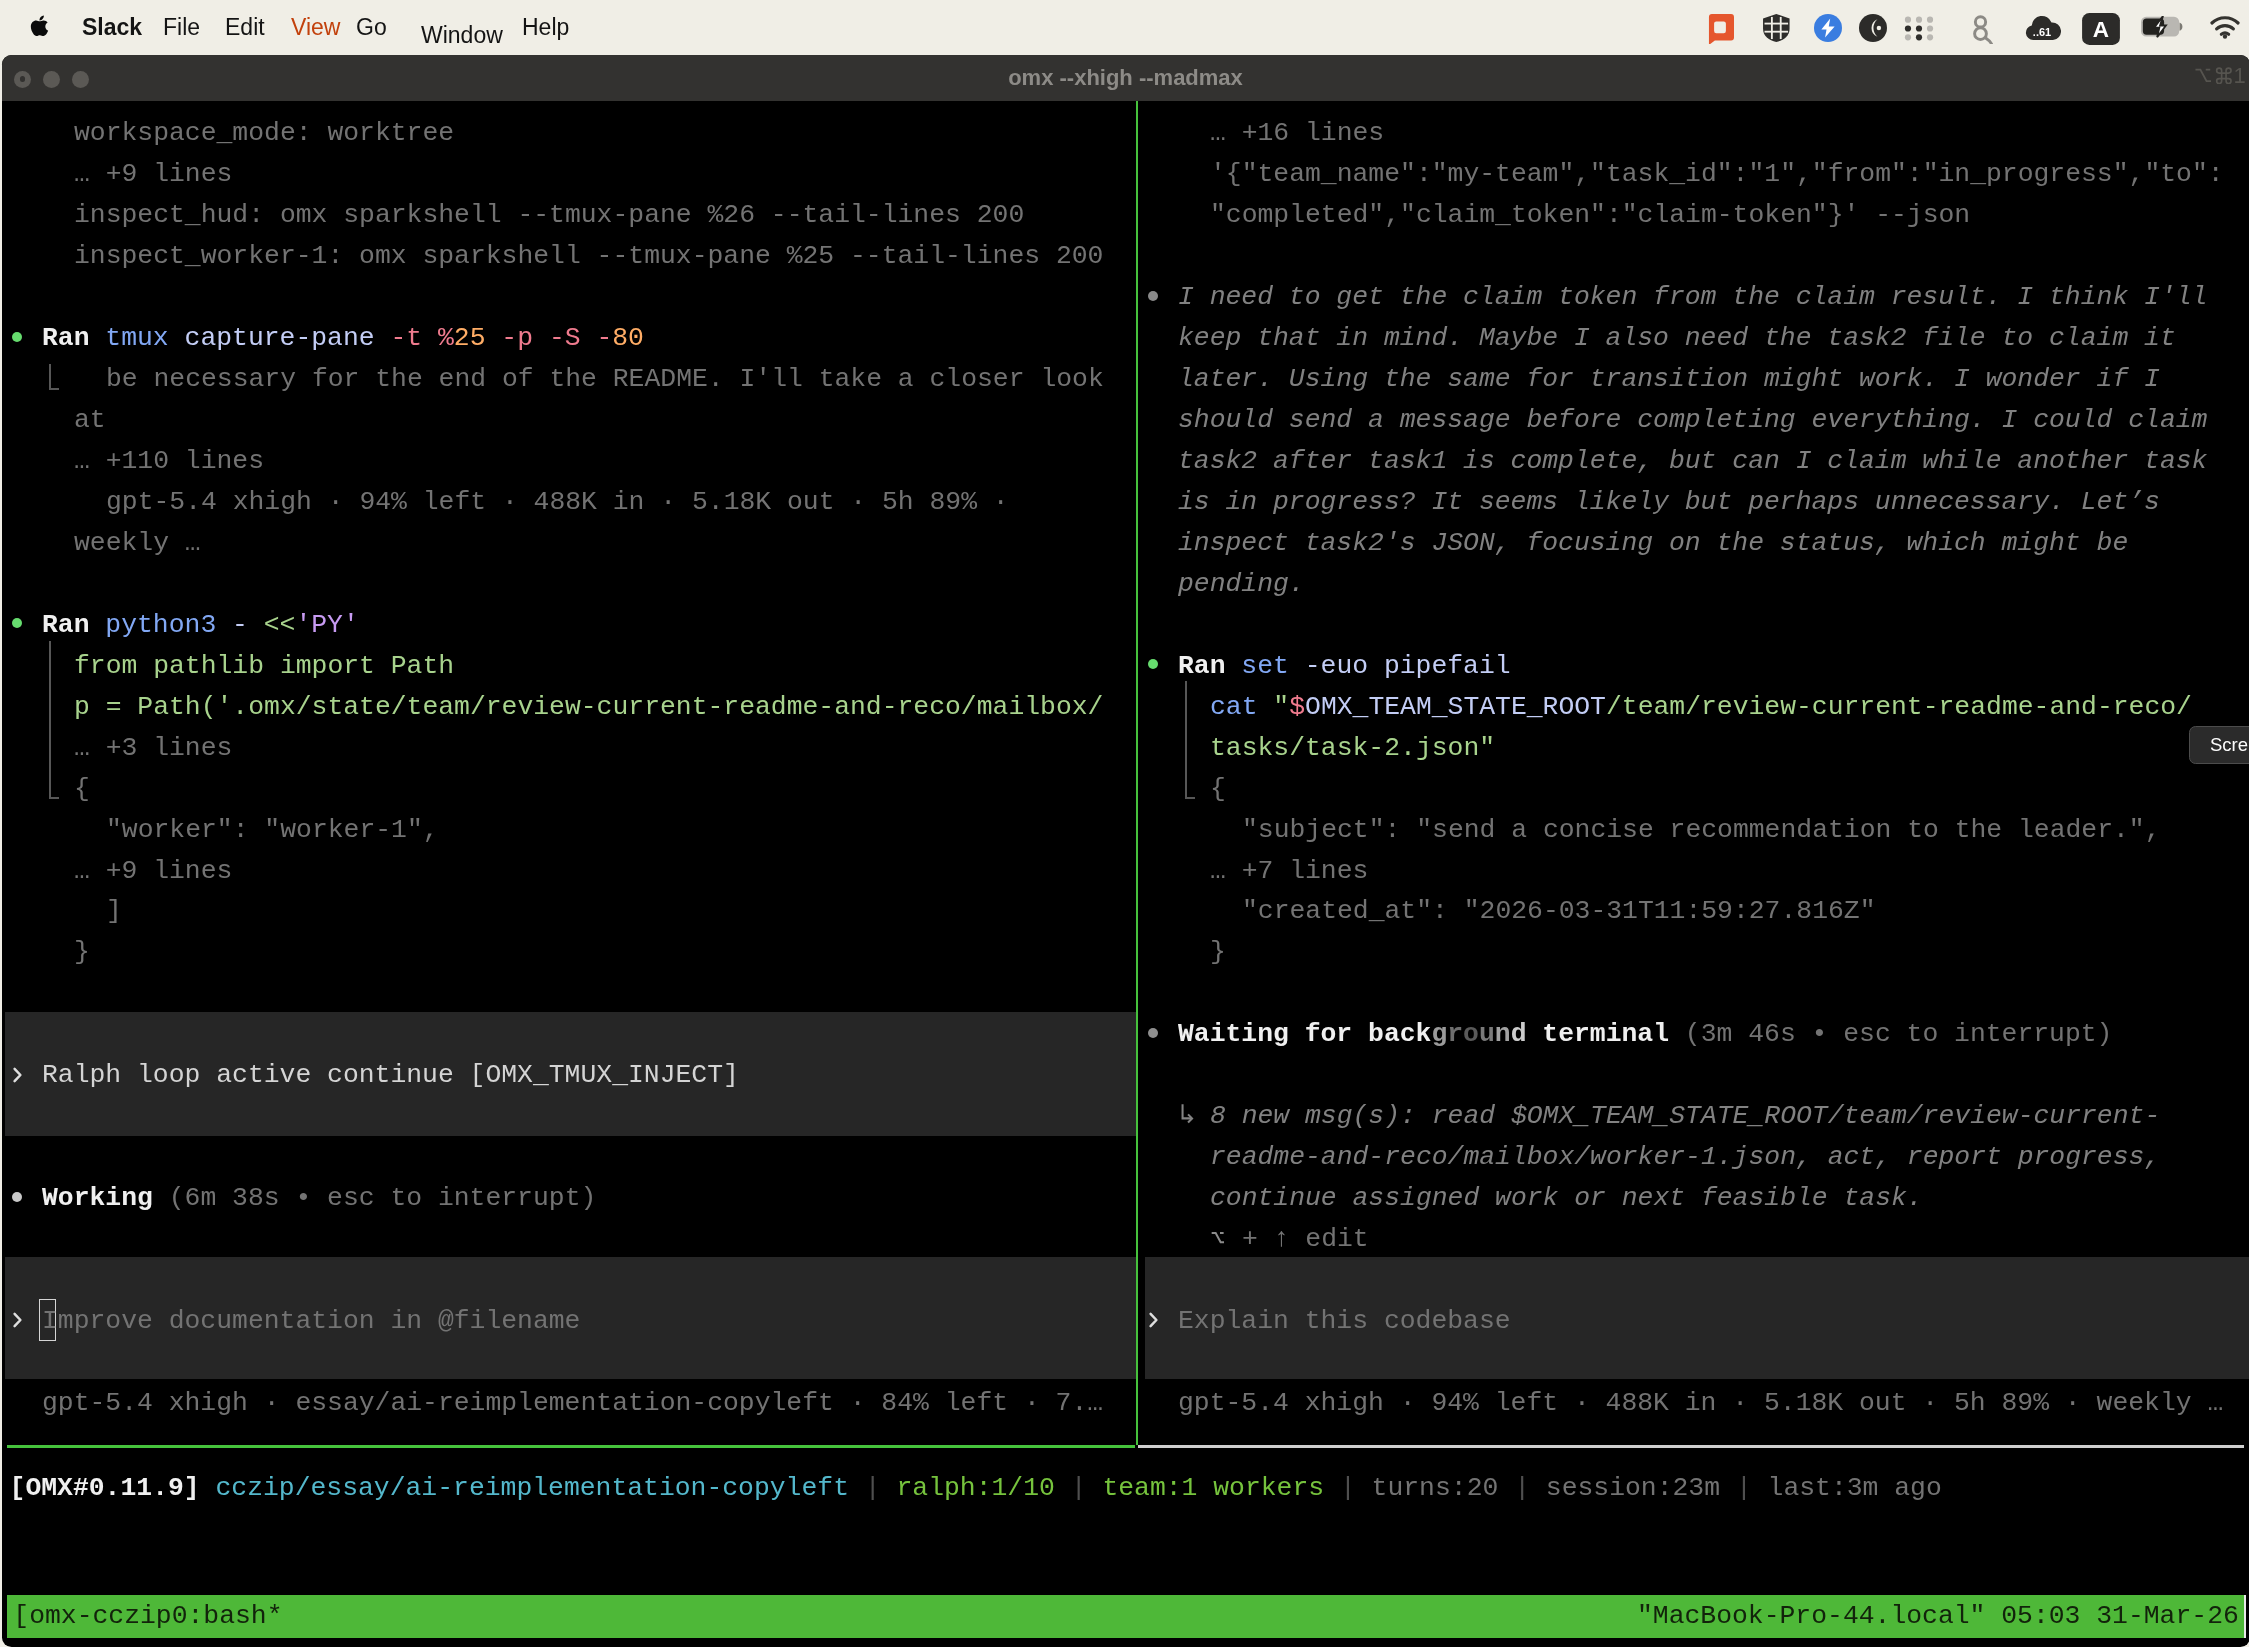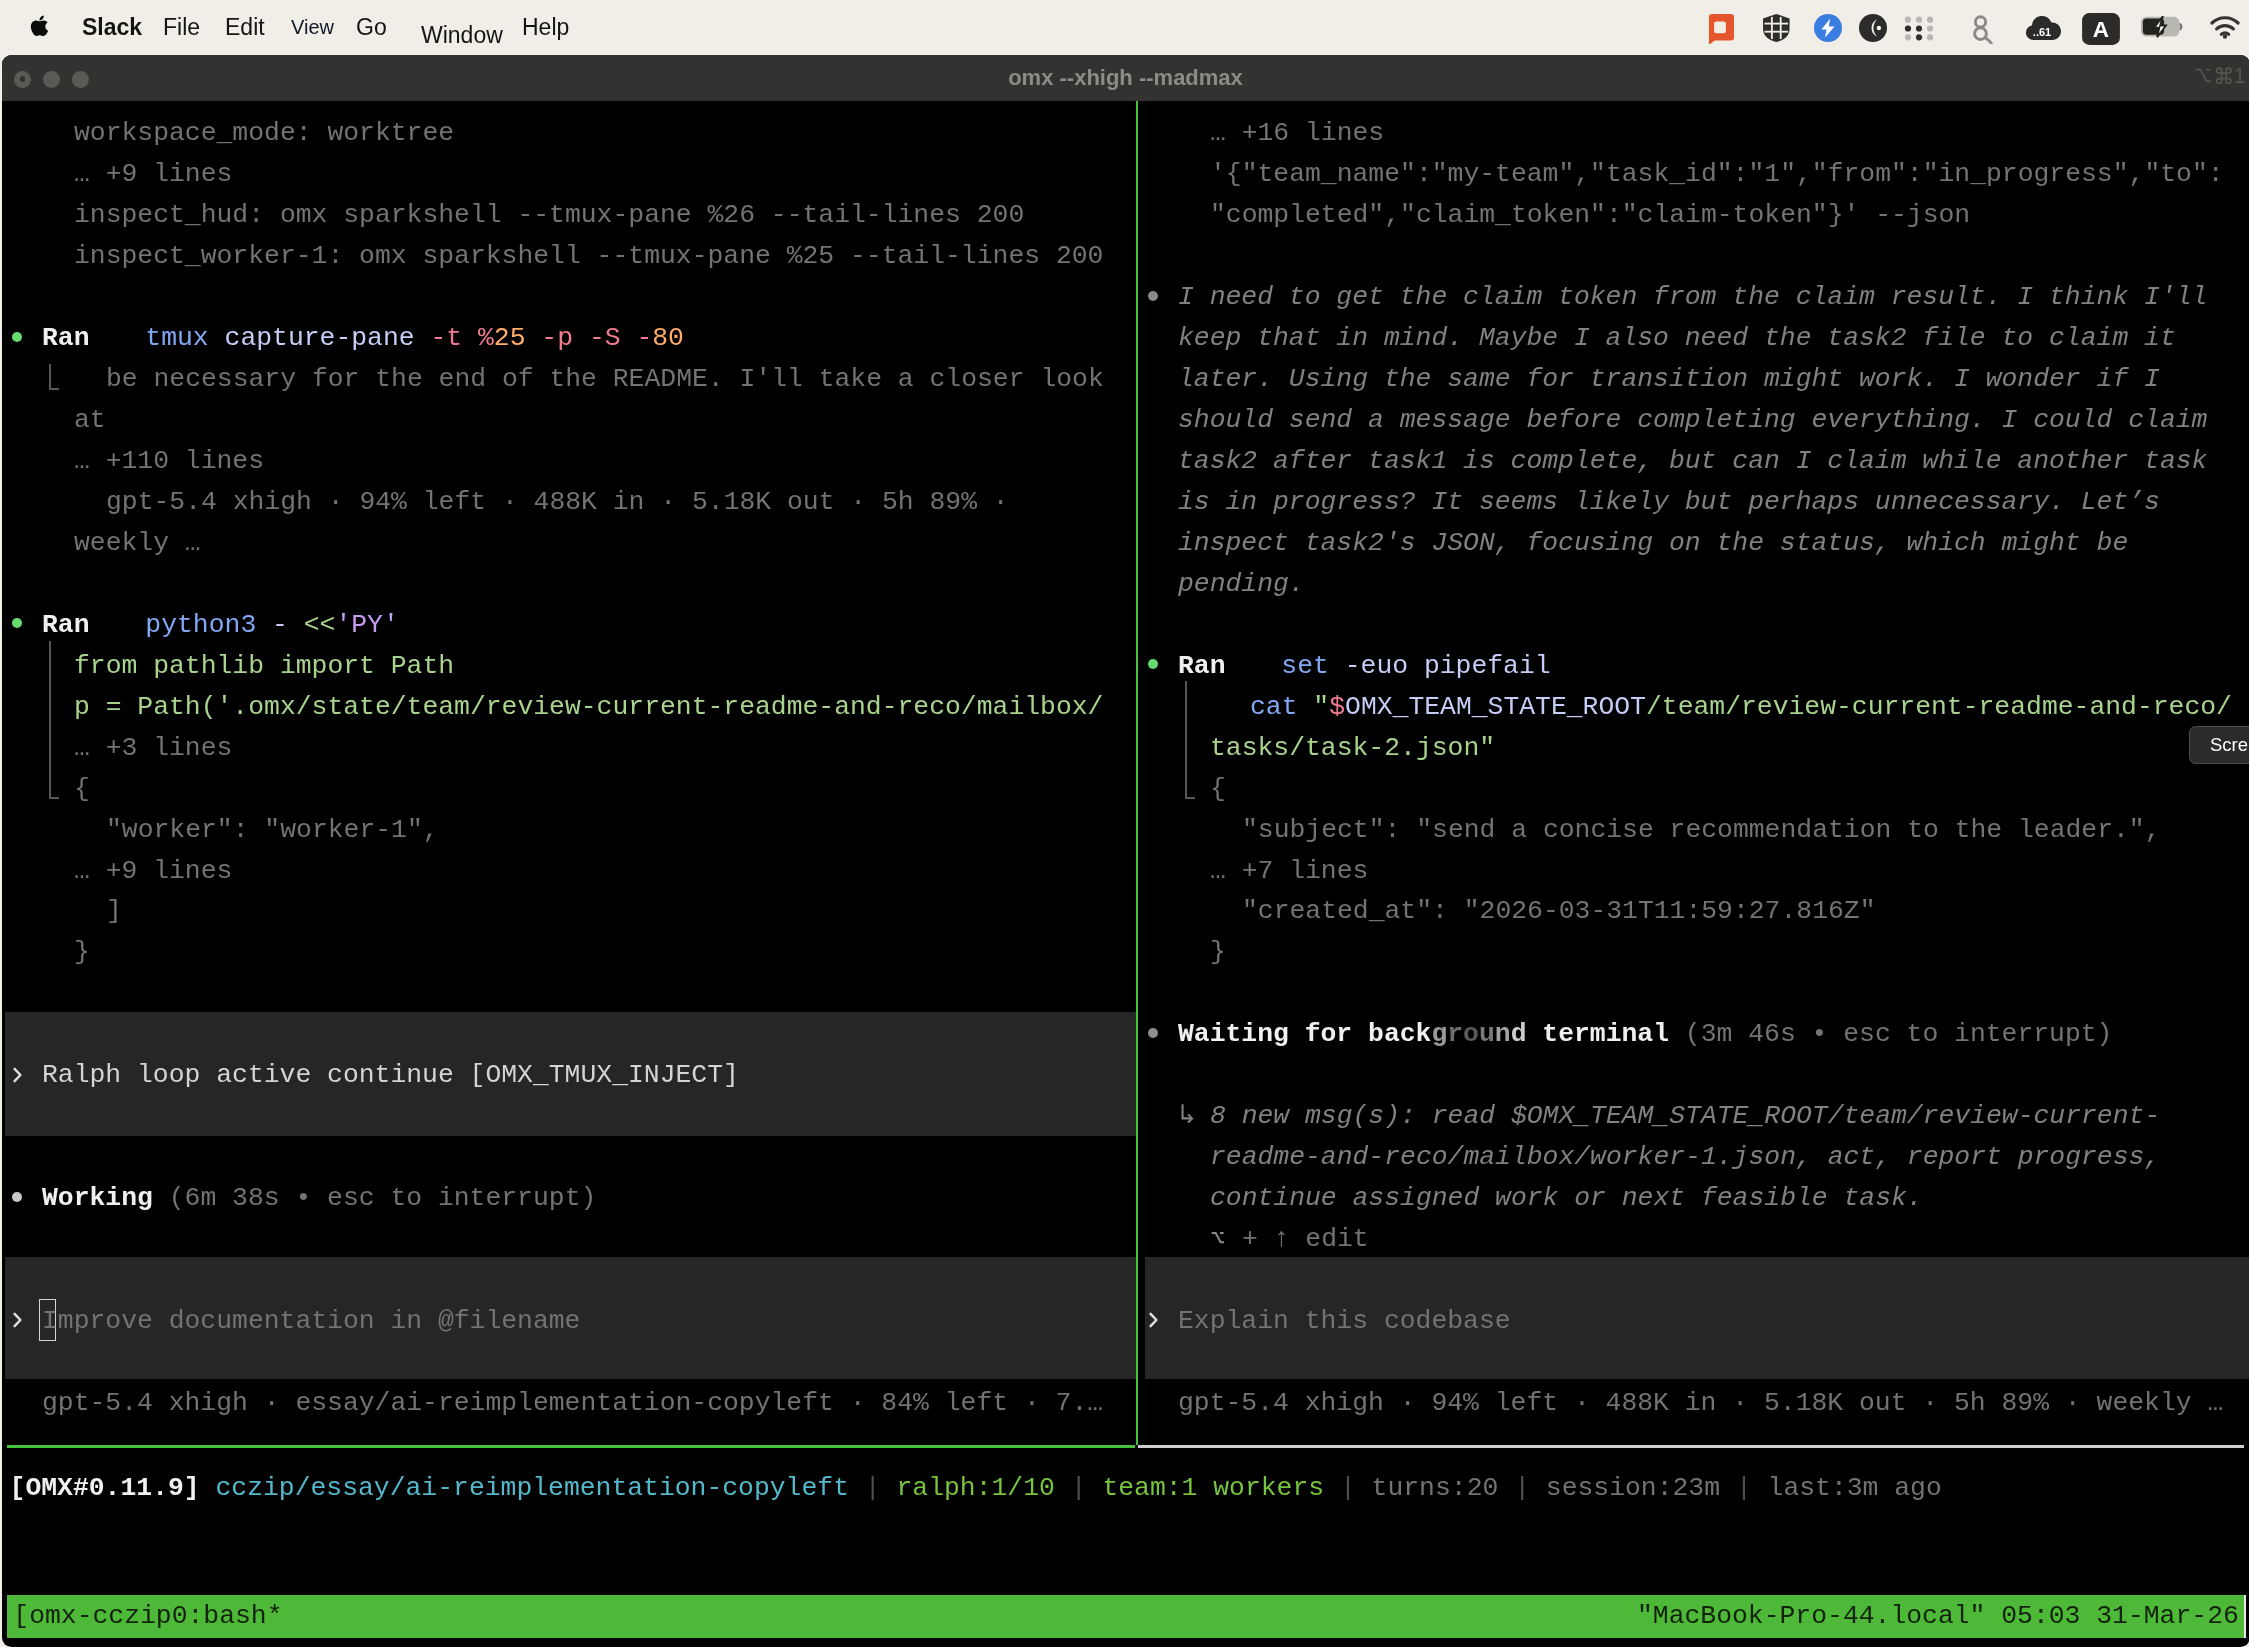--- a/index.html
+++ b/index.html
@@ -6,41 +6,41 @@
 .win { position:absolute; left:1.5px; top:55px; width:2248px; height:1592px;
   background:#000; border-radius:9.6px; overflow:hidden;padding-left:18px; }
 .titlebar { position:absolute; left:0; top:0; width:100%; height:46px; background:#333230; }
 .tl { position:absolute; font-family:"Liberation Mono",monospace; font-size:26.4px;
   line-height:41px; height:41px; white-space:pre; color:#8b8b8b; }
 .g  { color:#737373; }
 .dg { color:#4f4f4f; }
 .it { color:#818181; font-style:italic; }
 .wb { color:#f0f0f0; font-weight:bold; }
 .pt { color:#d4d4d4; }
-.bl { color:#82a8f4;margin-left:40px; }
+.bl { color:#82a8f4; }
 .lv { color:#c3cdf5; }
 .pk { color:#ef7b8e; }
 .or { color:#ffad66; }
 .gn { color:#a8d38d; }
 .pu { color:#c79bf2; }
 .cy { color:#54b8cc; }
 .sg { color:#76c33d; }
 .panel { position:absolute; background:#262626; }
 .vline { position:absolute; width:1.5px; background:#575757; }
 .hline { position:absolute; height:1.5px; background:#575757; }
 </style></head>
 <body>
 <div style="position:absolute;left:0;top:0;width:2250px;height:54px;background:#f0eee6"></div>
 <svg style="position:absolute;left:29.5px;top:14px" width="19" height="23.6" viewBox="0 0 384 512">
     <path fill="#0b0b0b" d="M318.7 268.7c-.2-36.7 16.4-64.4 50-84.8-18.8-26.9-47.2-41.7-84.7-44.6-35.5-2.7-74.3 20.7-88.5 20.7-15 0-49.4-19.7-76.4-19.7C63.3 141.2 4 184.8 4 273.5q0 39.3 14.4 81.2c12.8 36.7 59 126.7 107.2 125.2 25.2-.6 43-17.9 75.8-17.9 31.8 0 48.3 17.9 76.4 17.9 48.6-.7 90.4-82.5 102.6-119.3-65.2-30.7-61.7-90-61.7-91.9zm-56.6-164.2c27.3-32.4 24.8-61.9 24-72.5-24.1 1.4-52 16.4-67.9 34.9-17.5 19.8-27.8 44.3-25.6 71.9 26.1 2 49.9-11.4 69.5-34.3z"></path>
   </svg>
 <div style="position:absolute;left:82px;top:0;height:54px;display:flex;align-items:center;font-size:23px;font-weight:bold;color:#141414">Slack</div>
 <div style="position:absolute;left:163px;top:0;height:54px;display:flex;align-items:center;font-size:23px;color:#141414">File</div>
 <div style="position:absolute;left:225px;top:0;height:54px;display:flex;align-items:center;font-size:23px;color:#141414">Edit</div>
-<div style="position:absolute;left:291px;top:0;height:54px;display:flex;align-items:center;font-size:20px;color:#0f172a">View</div>
+<div style="position:absolute;left:291px;top:0;height:54px;display:flex;align-items:center;font-size:23px;color:#c2410c">View</div>
 <div style="position:absolute;left:356px;top:0;height:54px;display:flex;align-items:center;font-size:23px;color:#141414">Go</div>
 <div style="position:absolute;left:421px;top:0;height:70px;display:flex;align-items:center;font-size:23px;color:#141414">Window</div>
 <div style="position:absolute;left:522px;top:0;height:54px;display:flex;align-items:center;font-size:23px;color:#141414">Help</div>
 <svg style="position:absolute;left:1706px;top:14px" width="28" height="29.5" viewBox="0 0 38 40">
   <path fill="#e5562d" d="M4 0 h30 a4 4 0 0 1 4 4 v28 a4 4 0 0 1 -4 4 h-22 l-8 6 v-38 a4 4 0 0 1 4 -4 z"></path>
   <rect x="11" y="10" width="16" height="16" rx="3" fill="#f0eee6"></rect>
 </svg>
 <svg style="position:absolute;left:1763px;top:14px" width="26.6" height="28" viewBox="0 0 36 38">
   <path fill="#2e2d2b" d="M18 0 L36 6 V20 C36 30 28 36 18 38 C8 36 0 30 0 20 V6 Z"></path>
   <g stroke="#f0eee6" stroke-width="2.5">

